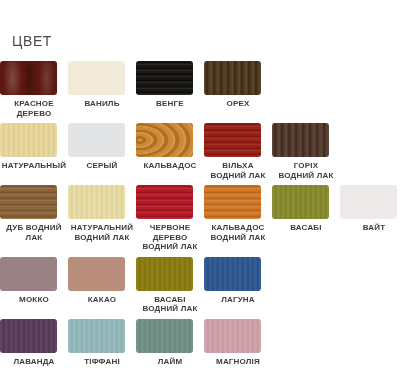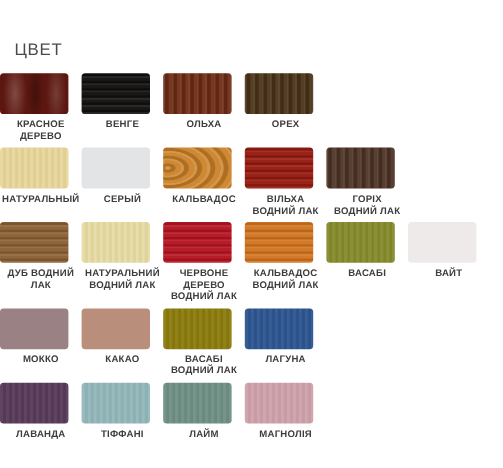--- a/index.html
+++ b/index.html
@@ -169,26 +169,26 @@
   <div class="page-title">ЦВЕТ</div>
 
   <div class="swatch-grid">
       <div class="swatch-row">
         <div class="swatch-cell">
           <div class="swatch-chip grain-blotch" style="background-color: rgb(92, 23, 16);"></div>
           <div class="swatch-label">КРАСНОЕ
 ДЕРЕВО</div>
         </div>
         <div class="swatch-cell">
+          <div class="swatch-chip" style="background-color: rgb(242, 235, 218);"></div>
+          <div class="swatch-label">ВАНИЛЬ</div>
+        </div>
+        <div class="swatch-cell">
           <div class="swatch-chip grain-h" style="background-color: rgb(16, 15, 13);"></div>
           <div class="swatch-label">ВЕНГЕ</div>
-        </div>
-        <div class="swatch-cell">
-          <div class="swatch-chip grain-v" style="background-color: rgb(110, 44, 20);"></div>
-          <div class="swatch-label">ОЛЬХА</div>
         </div>
         <div class="swatch-cell">
           <div class="swatch-chip grain-v" style="background-color: rgb(74, 50, 24);"></div>
           <div class="swatch-label">ОРЕХ</div>
         </div>
       </div>
       <div class="swatch-row">
         <div class="swatch-cell">
           <div class="swatch-chip grain-soft" style="background-color: rgb(232, 215, 155);"></div>
           <div class="swatch-label">НАТУРАЛЬНЫЙ</div>

